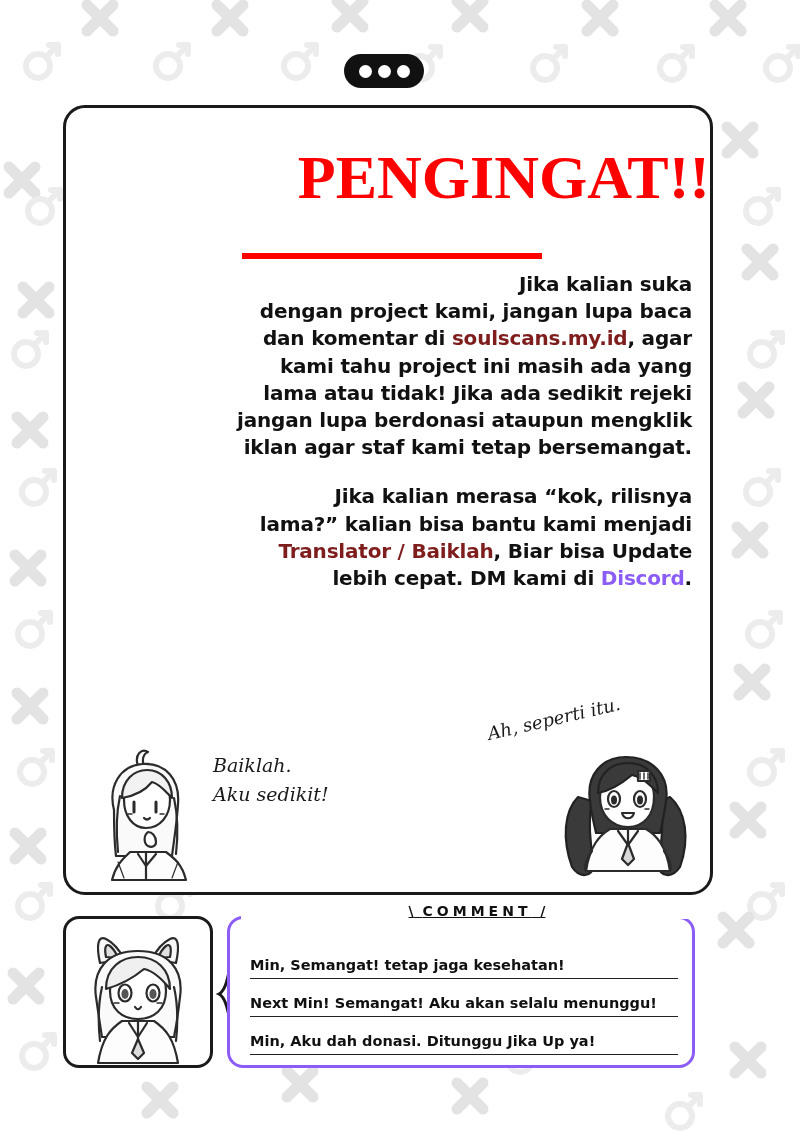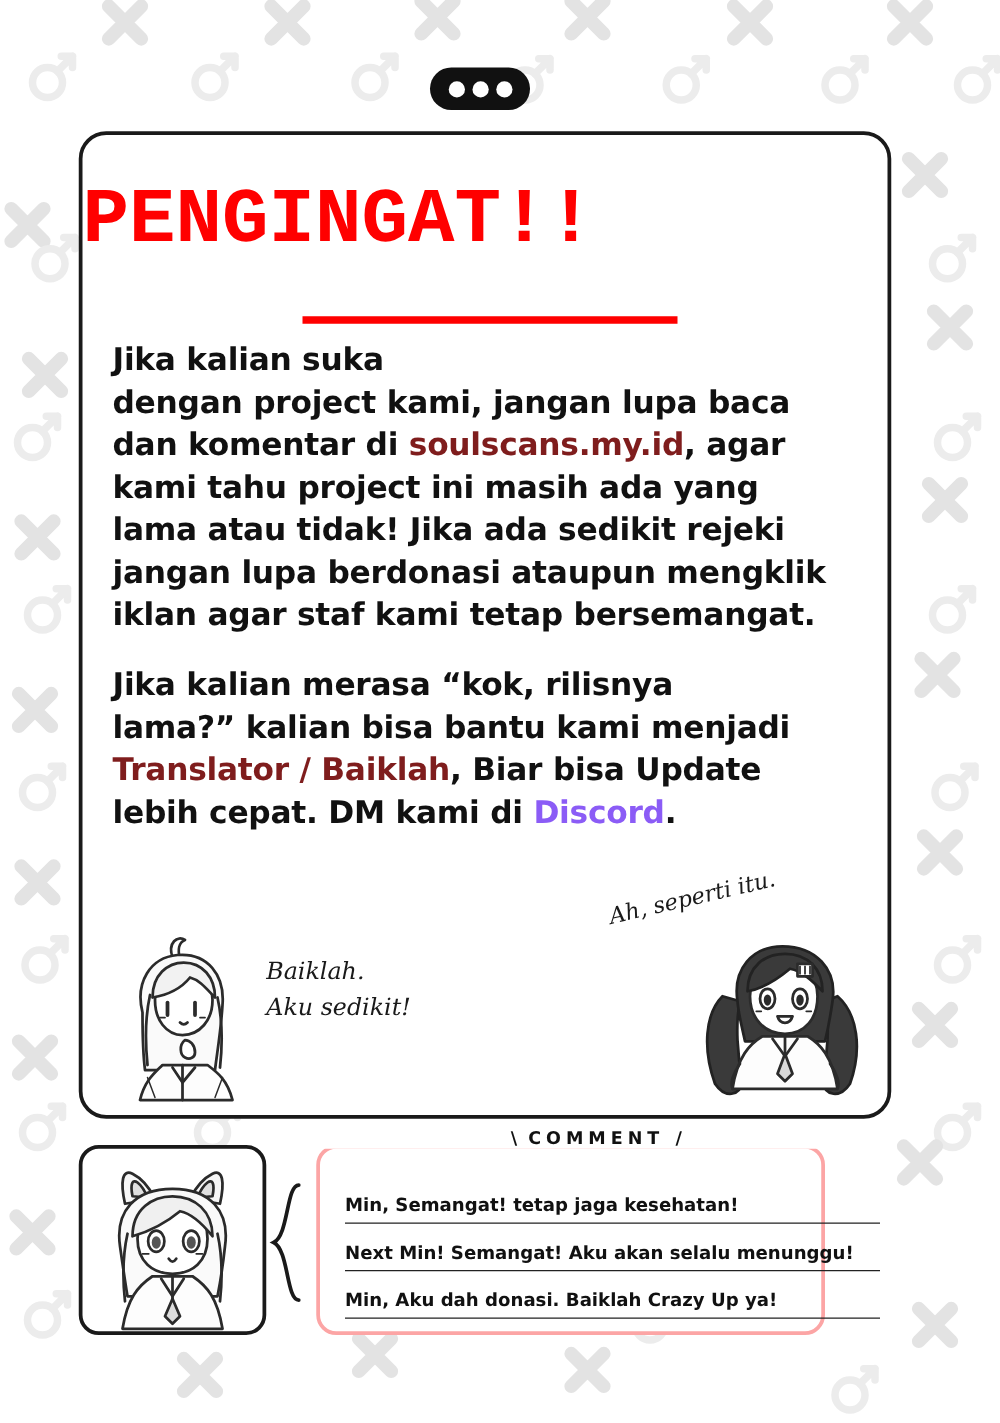--- a/index.html
+++ b/index.html
@@ -57,47 +57,47 @@
     border-radius: 50%;
     background: #ffffff;
   }
 
   
   #headline {
     position: absolute;
     top: 38px;
     left: 0;
     width: 100%;
-    text-align: left;
+    text-align: right;
     color: #ff0000;
-    font-family: Liberation Mono, monospace;
+    font-family: Liberation Serif, serif;
     font-weight: 700;
     font-size: 62px;
     letter-spacing: 0px;
     line-height: 1;
   }
   #headline-underline {
     position: absolute;
     top: 145px;
     left: 176px;
     width: 300px;
     height: 6px;
     background: #ff0000;
   }
 
   
   #body-text {
     position: absolute;
     top: 163px;
     left: 24px;
     width: 602px;
-    text-align: left;
+    text-align: right;
     font-family: "DejaVu Sans", sans-serif;
     font-weight: 700;
-    font-size: 25px;
+    font-size: 20px;
     line-height: 1.36;
     color: #111111;
     letter-spacing: -0.2px;
   }
   #body-text .red { color: #7f1d1d; }
   #body-text .blue { color: #8b5cf6; }
   #body-text .gap { display: block; height: 22px; }
 
   
   .chibi {
@@ -108,21 +108,21 @@
 
   .handwritten {
     position: absolute;
     font-family: "DejaVu Serif", serif;
     font-style: italic;
     font-size: 19px;
     color: #1a1a1a;
     line-height: 1.5;
     white-space: nowrap;
   }
-  #speech-left { left: 147px; bottom: 72px; }
+  #speech-left { left: 147px; bottom: 84px; }
   #speech-right {
     right: 88px;
     bottom: 160px;
     transform: rotate(-13deg);
     font-size: 18px;
   }
 
   
   #comment-area {
     position: absolute;
@@ -139,42 +139,43 @@
     width: 150px;
     height: 152px;
     border: 3px solid #1a1a1a;
     border-radius: 16px;
     background: #fff;
     box-sizing: border-box;
     overflow: hidden;
   }
   #comment-box {
     position: absolute;
-    left: 190px;
+    left: 164px;
     top: 8px;
-    width: 407px;
+    width: 468px;
     height: 152px;
-    border: 3px solid #fca5a5;
+    border: 3px solid #8b5cf6;
     border-radius: 16px;
     background: #fff;
     box-sizing: border-box;
   }
   #comment-title {
     position: absolute;
     left: 178px;
     top: -5px;
     width: 472px;
     text-align: center;
     background: #ffffff;
     z-index: 4;
     font-family: "DejaVu Sans", sans-serif;
     font-weight: 700;
     font-size: 14px;
     letter-spacing: 4px;
     color: #111111;
+    text-decoration: underline;
   }
   #comment-title .slash { font-weight: 700; letter-spacing: 0; }
   .comment-line {
     position: absolute;
     left: 20px;
     width: 428px;
     font-family: "DejaVu Sans", sans-serif;
     font-weight: 700;
     font-size: 14.5px;
     color: #111111;
@@ -424,21 +425,21 @@
     </svg>
   </div>
 
   <svg id="brace" viewBox="0 0 28 96">
     <path d="M24,2 C14,2 16,42 4,48 C16,54 14,94 24,94" fill="none" stroke="#1a1a1a" stroke-width="3" stroke-linecap="round"></path>
   </svg>
 
   <div id="comment-box">
     <div class="comment-line" id="c0">Min, Semangat! tetap jaga kesehatan!</div>
     <div class="comment-line" id="c1">Next Min! Semangat! Aku akan selalu menunggu!</div>
-    <div class="comment-line" id="c2">Min, Aku dah donasi. Baiklah Crazy Up ya!</div>
+    <div class="comment-line" id="c2">Min, Aku dah donasi. Ditunggu Jika Up ya!</div>
   </div>
 
   <div id="comment-title">
     <span class="slash">\</span>
     <span>COMMENT</span>
     <span class="slash">/</span>
   </div>
 </div>
 
 </body></html>

